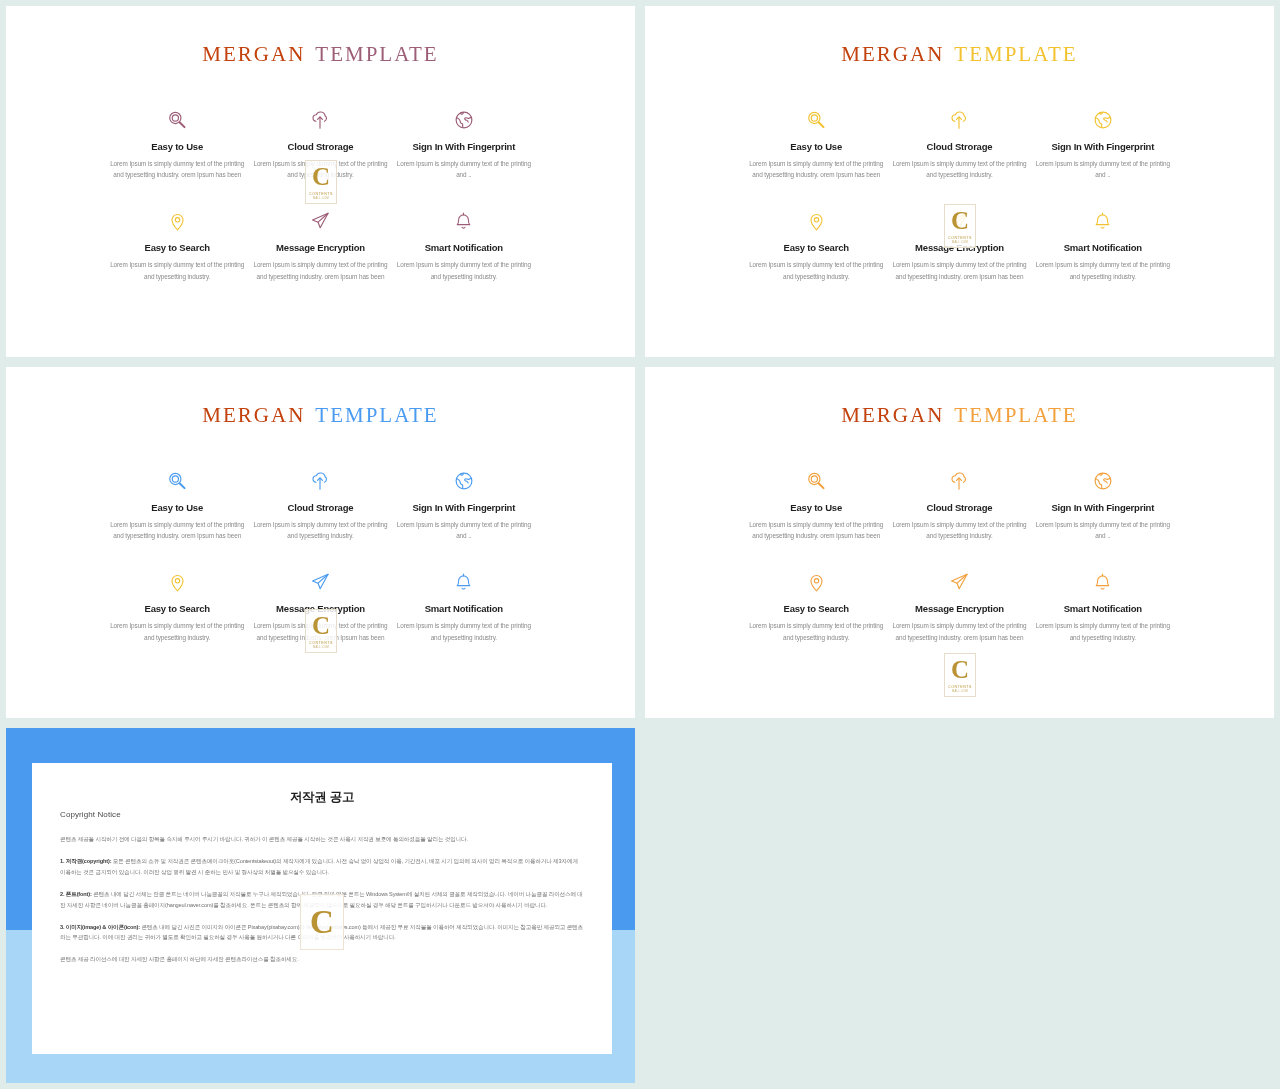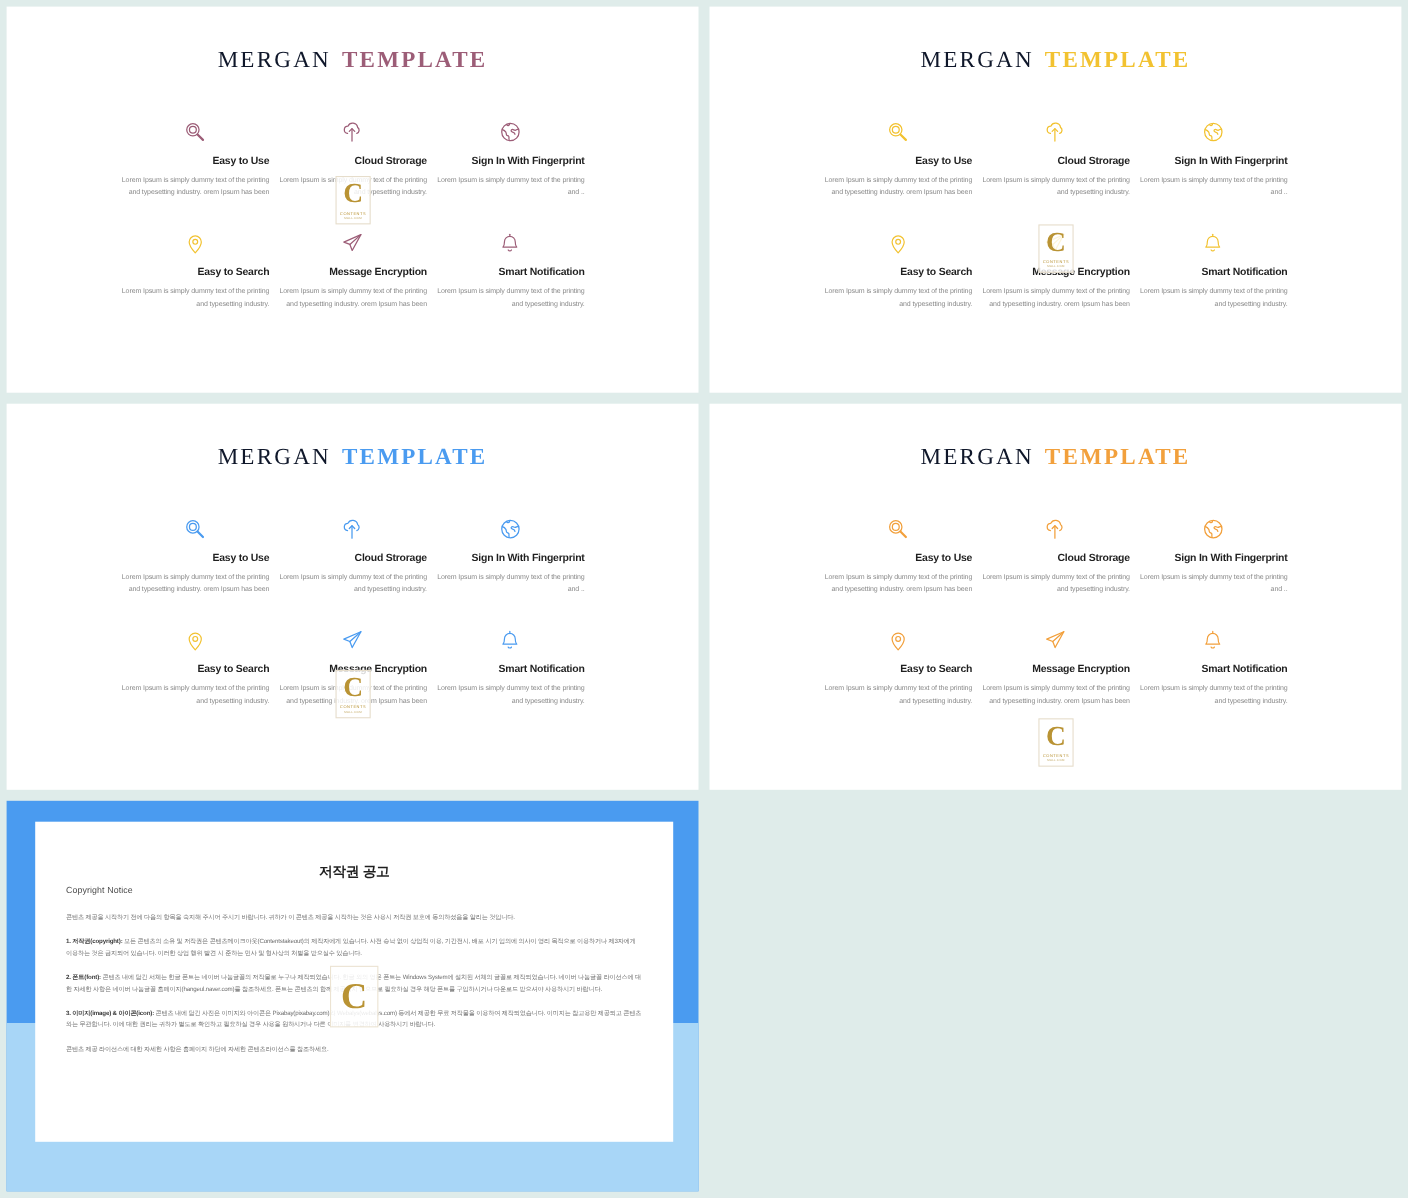--- a/index.html
+++ b/index.html
@@ -30,35 +30,35 @@
 
   
   .slide-title {
     text-align: center;
     margin-top: 36px;
     font-family: "Liberation Serif", serif;
     font-size: 21px;
     letter-spacing: 2.0px;
     white-space: nowrap;
   }
-  .slide-title .t-brand { color: #0f172a; }
-  .slide-title .t-accent { margin-left: 10px; font-weight: bold; }
+  .slide-title .t-brand { color: #c2410c; }
+  .slide-title .t-accent { margin-left: 10px; }
 
   
   .feature-grid {
     margin: 40px auto 0 auto;
     width: 430px;
     display: grid;
     grid-template-columns: 1fr 1fr 1fr;
     grid-template-rows: auto auto;
     row-gap: 28px;
     column-gap: 0px;
   }
   .feature {
-    text-align: right;
+    text-align: center;
     padding: 0 4px;
   }
   .feature .ico {
     height: 26px;
     display: flex;
     align-items: center;
     justify-content: center;
     margin-bottom: 8px;
   }
   .feature .ico svg { display: block; }
@@ -124,25 +124,25 @@
     position: absolute;
     left: 0;
     top: 202px;
     width: 629px;
     height: 153px;
     background: #a8d6f7;
   }
   .copy-sheet {
     position: absolute;
     left: 26px;
-    top: 19px;
+    top: 35px;
     width: 580px;
     height: 291px;
     background: #ffffff;
-    padding: 37px 28px 0 28px;
+    padding: 26px 28px 0 28px;
   }
   .copy-title {
     text-align: center;
     font-size: 12.5px;
     font-weight: bold;
     color: #1f1f1f;
     letter-spacing: -0.3px;
   }
   .copy-subtitle {
     text-align: left;

